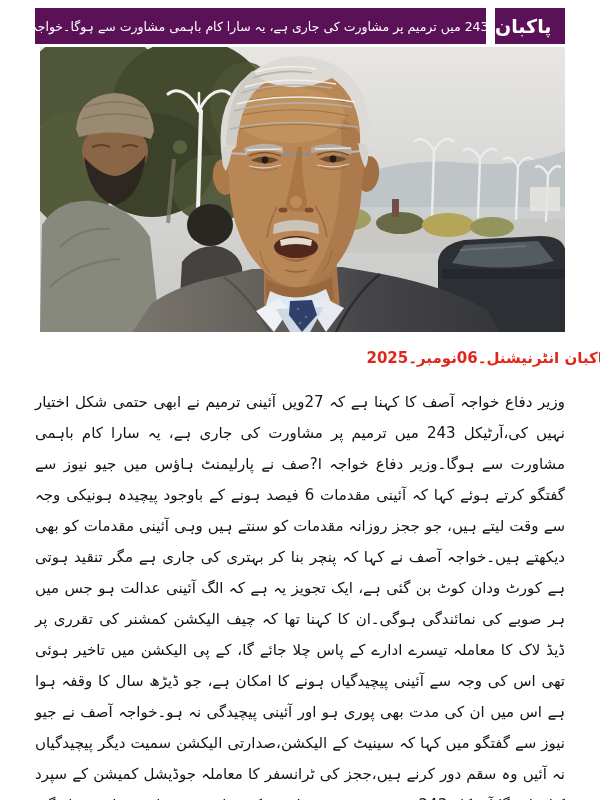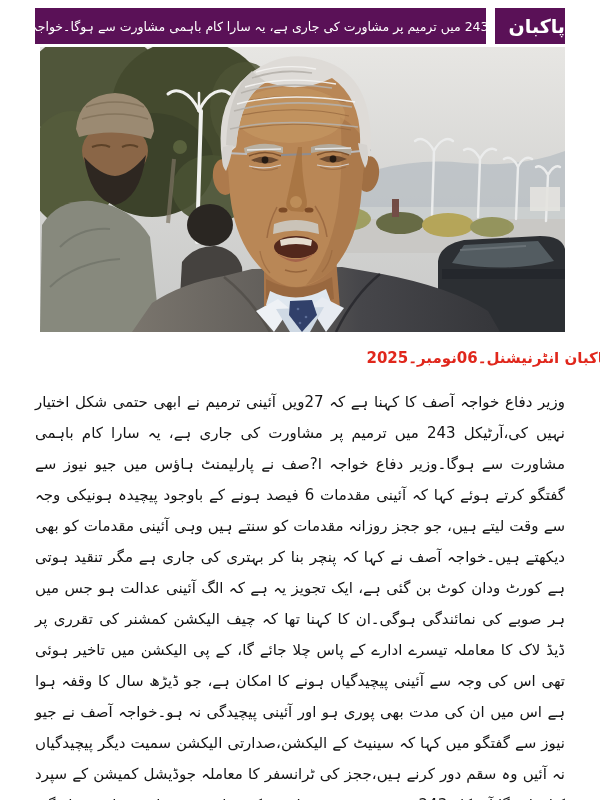--- a/index.html
+++ b/index.html
@@ -3,21 +3,21 @@
 <meta charset="utf-8">
 <style>
   html,body{margin:0;padding:0;}
   body{
     width:600px;height:800px;background:#ffffff;position:relative;overflow:hidden;
     font-family:"DejaVu Sans", sans-serif;
   }
   .header{position:absolute;top:8px;right:35px;width:530px;height:36px;display:flex;direction:rtl;gap:9px;}
   .logo-box{
     background:#5a1157;color:#ffffff;width:70px;flex:0 0 70px;
-    display:flex;align-items:center;justify-content:flex-start;
+    display:flex;align-items:center;justify-content:flex-end;
     font-weight:bold;font-size:19px;
   }
   .banner{
     background:#5a1157;color:#ffffff;flex:1;
     display:flex;align-items:center;justify-content:center;
     font-size:12.5px;white-space:nowrap;overflow:hidden;padding:0 6px;
   }
   .photo{position:absolute;top:47px;left:40px;width:525px;height:285px;background:#d6d5d3;}
   .photo svg{display:block;}
   .dateline{

